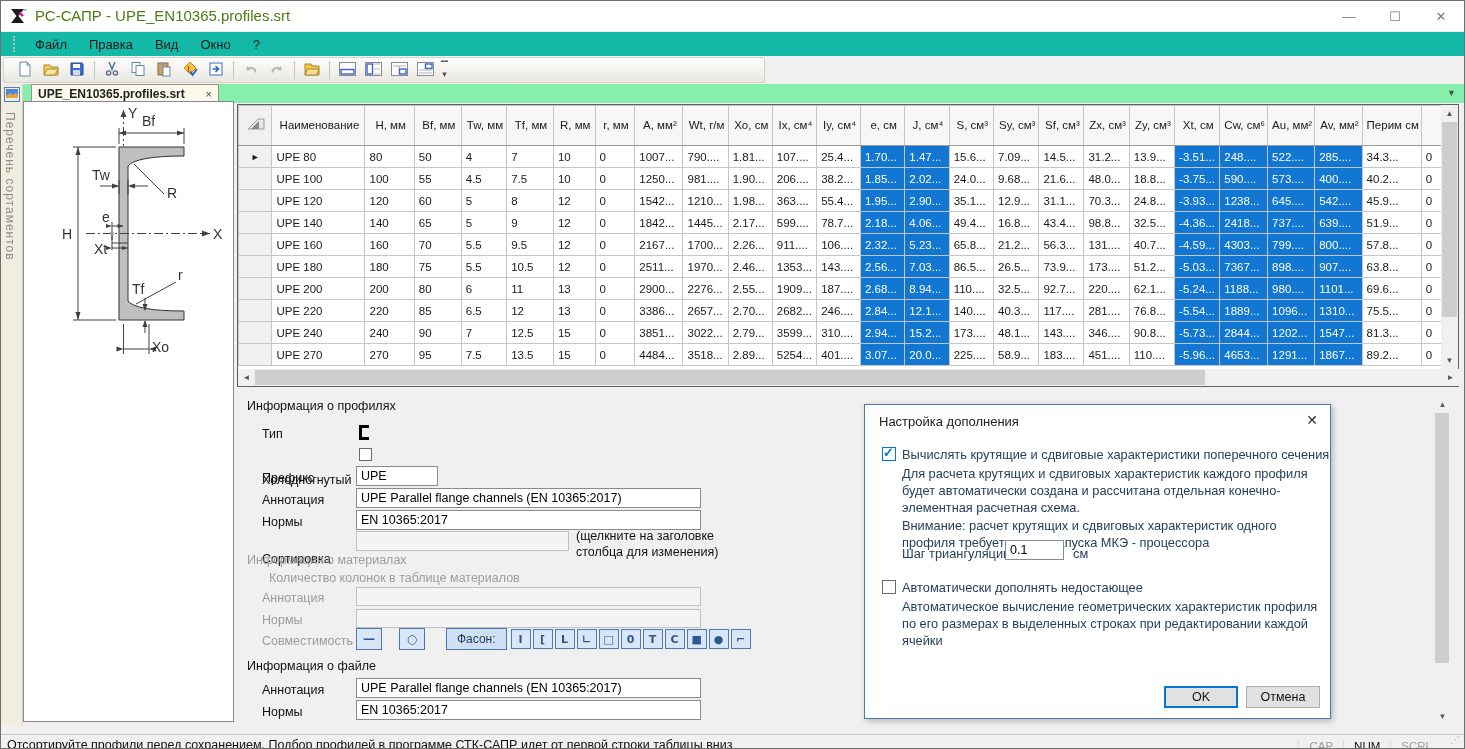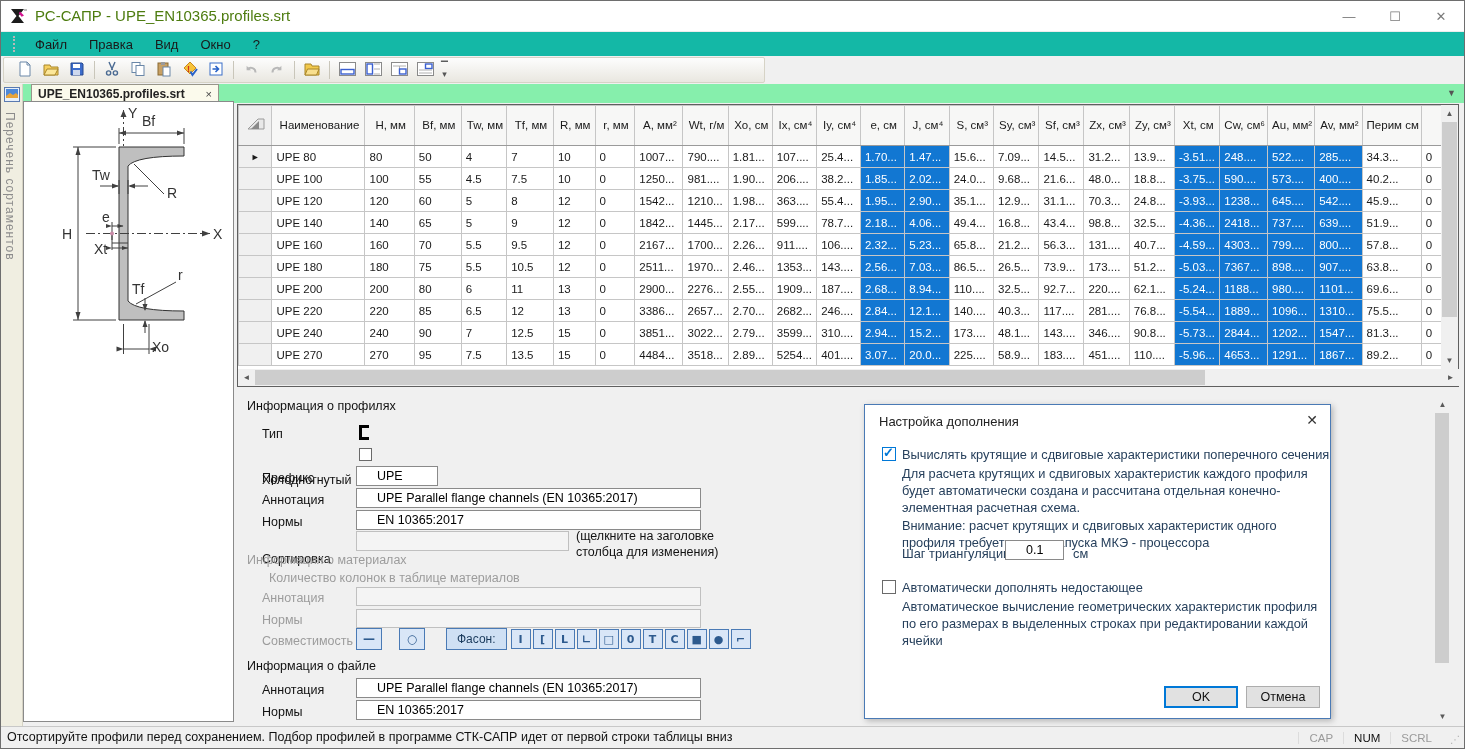--- a/index.html
+++ b/index.html
@@ -52,39 +52,39 @@
   .sb-v { width:17px; }
   .sb-h { height:17px; }
   .sb-arrow { position:absolute; color:#5a5a5a; font-size:8px; width:17px; height:17px; display:flex; align-items:center; justify-content:center; }
   .sb-thumb { position:absolute; background:#cdcdcd; }
   .grid-vscroll { right:0; top:0; height:264px; }
   .grid-hscroll { bottom:0; left:0; width:1221px; }
   .panel-vscroll { left:1433px; top:395px; height:329px; width:16px; }
   
   .lbl { position:absolute; font-size:12.5px; color:#111; white-space:nowrap; }
   .lbl.gray { color:#9c9c9c; }
-  .txt { position:absolute; border:1px solid #8a8a8a; background:#fff; font-family:"Liberation Sans",sans-serif; font-size:12.5px; padding:0 20px; height:20px; }
+  .txt { position:absolute; border:1px solid #8a8a8a; background:#fff; font-family:"Liberation Sans",sans-serif; font-size:12.5px; padding:0 4px; height:20px; }
   .txt:disabled, .txt.dis { background:#f4f4f4; border-color:#c0c0c0; color:#555; }
   .cb { position:absolute; width:13px; height:13px; background:#fff; border:1px solid #6a6a6a; }
   .cb.checked { border-color:#0078d7; }
   .cb.checked::after { content:"✓"; position:absolute; left:0px; top:-3px; font-size:13px; font-weight:bold; color:#0078d7; }
   .channel-glyph { position:absolute; width:10px; height:15px; border-left:3px solid #000; border-top:3px solid #000; border-bottom:3px solid #000; }
   .compat-btn { position:absolute; width:26px; height:22px; background:#d9e6f7; border:1px solid #4a7ab5; color:#2d5a8e; font-size:12px; font-weight:bold; display:flex; align-items:center; justify-content:center; font-family:"DejaVu Sans",sans-serif; }
   .fason-group { position:absolute; display:flex; align-items:center; }
   .fason-label { background:#cfe0f4; border:1px solid #4a7ab5; height:22px; padding:0 10px; font-size:12px; color:#1a3a5c; display:flex; align-items:center; margin-right:4px; }
   .fason-btn { width:20px; height:20px; background:#d9e6f7; border:1px solid #4a7ab5; color:#2d5a8e; font-size:11px; font-weight:bold; margin-right:2px; display:flex; align-items:center; justify-content:center; font-family:"DejaVu Sans",sans-serif; }
   
   .dialog { position:absolute; left:863px; top:403px; width:467px; height:315px; background:#fff; border:1px solid #4a7ab5; box-shadow:2px 2px 6px rgba(0,0,0,0.25); }
   .dlg-title { position:absolute; left:14px; top:9px; font-size:13px; color:#222; }
   .dlg-close { position:absolute; right:12px; top:7px; font-size:14px; color:#333; }
   .dlg-text { position:absolute; font-size:12.8px; color:#27405c; line-height:17px; }
   .dlg-btn { position:absolute; width:74px; height:22px; background:#e1e1e1; border:1px solid #adadad; font-size:12.5px; color:#111; font-family:"Liberation Sans",sans-serif; text-align:center; line-height:20px; }
   .dlg-btn.default { border:2px solid #0078d7; line-height:18px; }
   
-  .statusbar { position:absolute; left:0; right:0; bottom:0; height:22px; background:#f0f0f0; border-top:1px solid #c8c8c8; }
+  .statusbar { position:absolute; left:0; right:0; bottom:0; height:14px; background:#f0f0f0; border-top:1px solid #c8c8c8; }
   .status-msg { position:absolute; left:6px; top:3px; font-size:12.5px; color:#111; }
   .status-keys { position:absolute; right:22px; top:0; height:22px; display:flex; align-items:center; }
   .skey { font-size:11.5px; color:#9a9a9a; padding:0 10px; border-left:1px solid #dcdcdc; }
   .skey.active { color:#111; }
   .resize-grip { position:absolute; right:2px; bottom:2px; width:12px; height:12px; color:#b0b0b0; font-size:10px; }
 </style>
 </head>
 <body>
 
 <div class="app">

